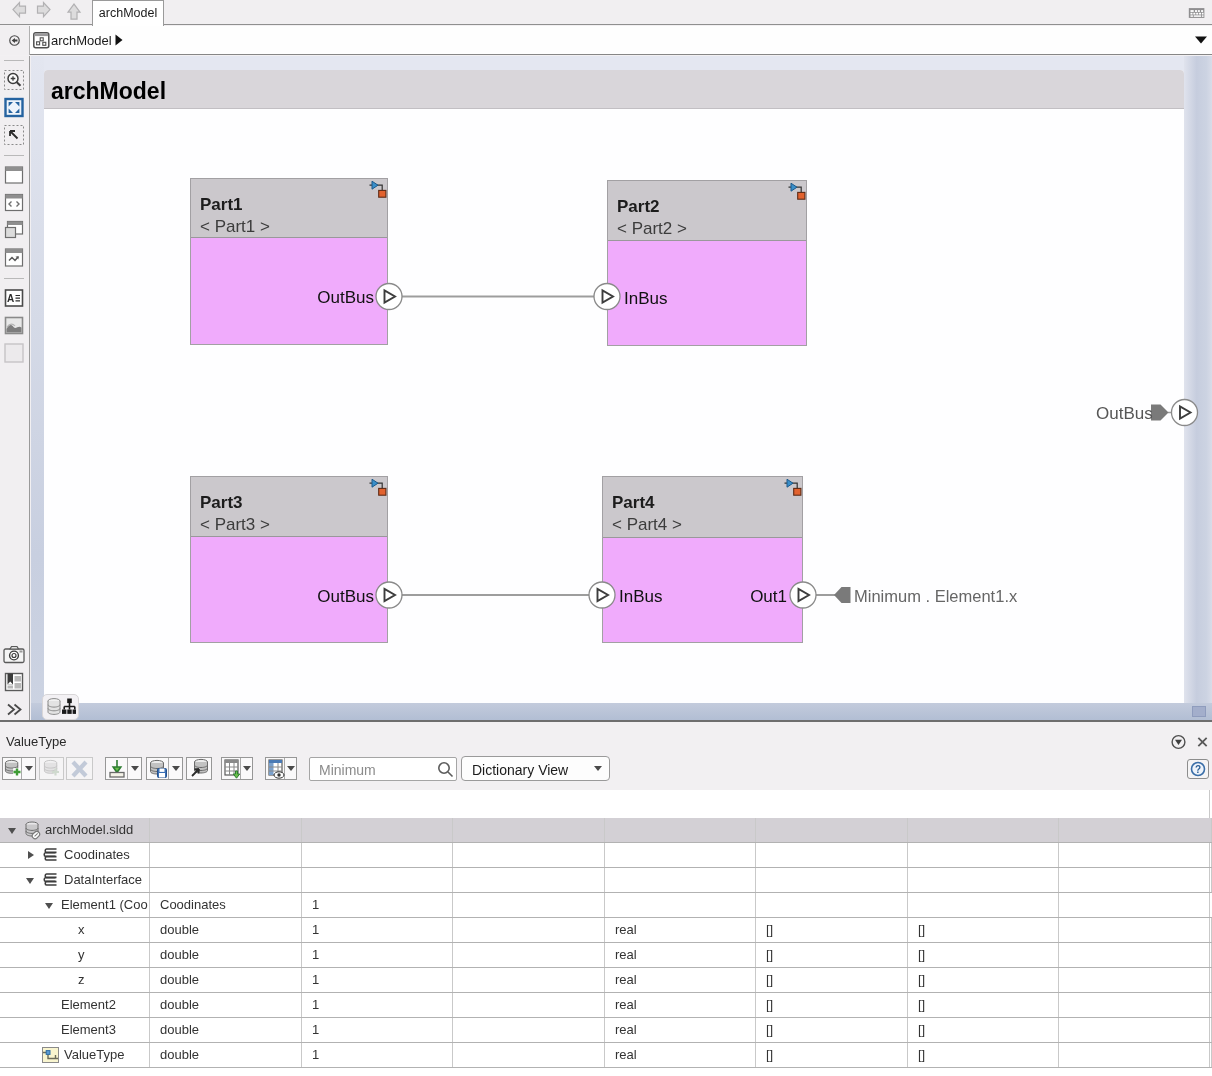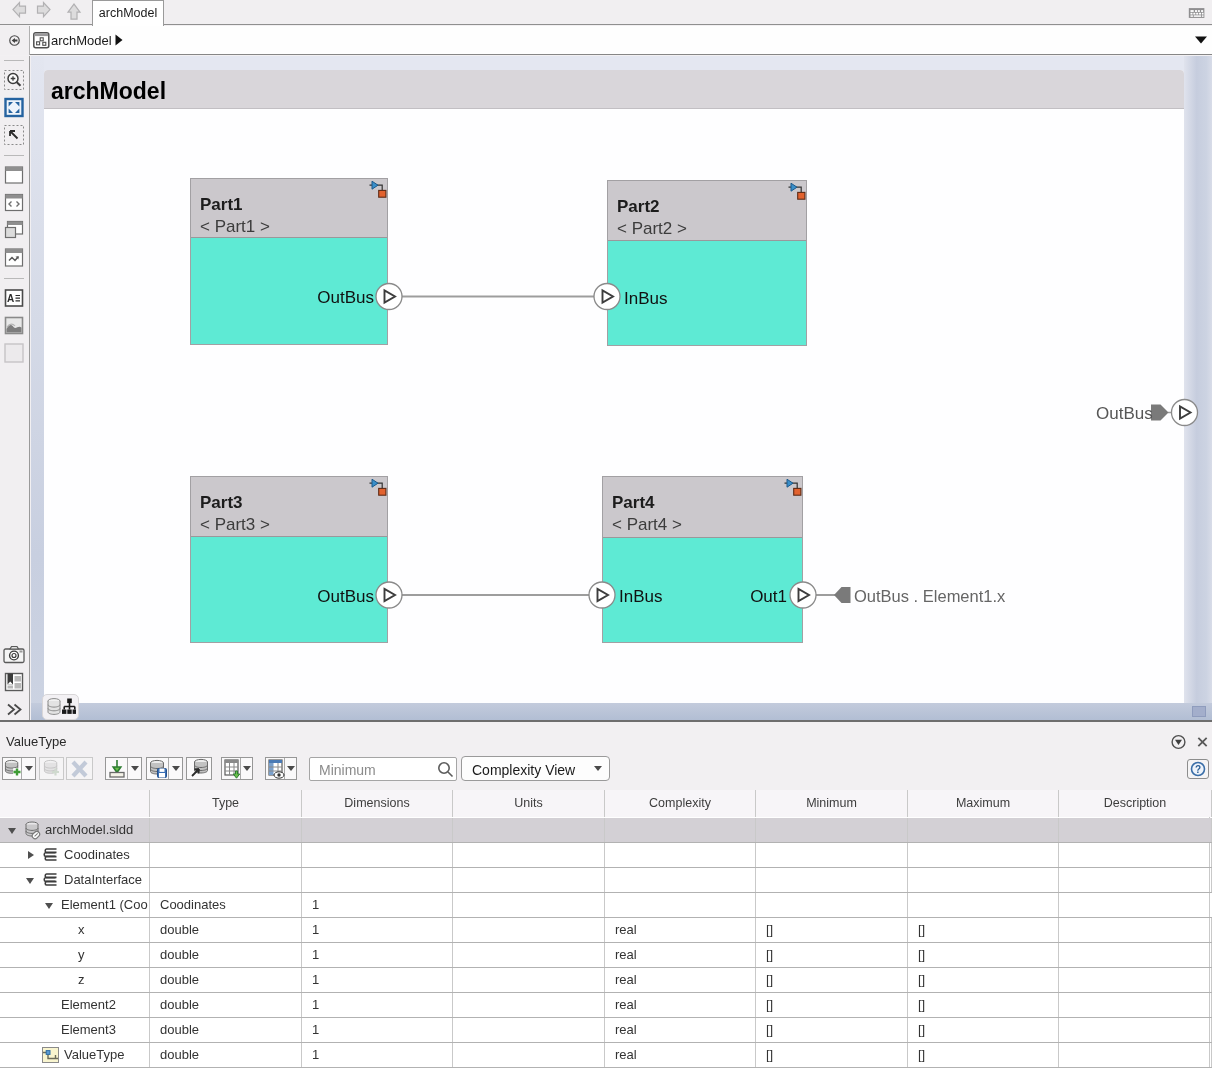--- a/index.html
+++ b/index.html
@@ -19,21 +19,21 @@
 
 #canvas { left:31px; top:56px; width:1181px; height:664px; background:#e4e7f1; }
 #lstrip { left:31px; top:56px; width:13px; height:664px; background:linear-gradient(180deg,#e3e6f0 0%,#d5dae7 40%,#c8cfe0 75%,#ccd3e2 100%); }
 #bstrip { left:31px; top:703px; width:1181px; height:17px; background:linear-gradient(180deg,#c3cbdc,#b2bed4); }
 #rstrip { left:1184px; top:56px; width:28px; height:664px; background:linear-gradient(90deg,#e0e3ed,#c6cdde 45%,#ccd3e2 80%,#d8dce8); }
 #canvasborder { left:0px; top:720px; width:1212px; height:1.5px; background:#6e6e6e; }
 #paper { left:44px; top:70px; width:1140px; height:633px; background:#fefeff; border-radius:4px 4px 0 0; }
 #papertitle { left:44px; top:70px; width:1140px; height:39px; background:#d9d6da; border-bottom:1px solid #c2bfc3; border-radius:4px 4px 0 0; }
 #papertitle span { position:absolute; left:7px; top:8px; font-size:23px; font-weight:bold; color:#000; letter-spacing:0px; }
 
-.blk { position:absolute; background:#5eead4; border:1.5px solid #a2a0a3; }
+.blk { position:absolute; background:#f0abfc; border:1.5px solid #a2a0a3; }
 .blkhead { position:absolute; left:0; top:0; width:100%; background:#cbc8cc; border-bottom:1.5px solid #9a989b; }
 .bname { position:absolute; left:9px; top:16px; font-size:17px; font-weight:bold; color:#1c1c1c; }
 .bsub  { position:absolute; left:9px; top:38px; font-size:17px; color:#3c3c3c; }
 .plabel { position:absolute; font-size:17px; color:#111; }
 
 #minibar { left:42px; top:694px; width:37px; height:26px; background:#f3f1f4; border:1px solid #d8d6d8; border-radius:5px; }
 
 #paneltitle { left:6px; top:734px; font-size:13px; color:#2a2a2a; }
 .tbtn { position:absolute; top:757px; height:23px; background:#faf9fa; border:1px solid #979797; }
 .tbtn.dis { border-color:#c9c9c9; background:#f5f4f5; }
@@ -184,21 +184,21 @@
 <rect x="378.7" y="488.4" width="7.2" height="6.8" fill="#e2622e" stroke="#5e2b15" stroke-width="1.1"></rect>
 </g>
         <g>
 <path d="M784.5 483.2 L797.2 483.2 L797.2 488.8" fill="none" stroke="#333" stroke-width="1.2"></path>
 <path d="M787 479.2 L787 487.2 L793 483.2 Z" fill="#3a8fc9" stroke="#1c5a8c" stroke-width="1"></path>
 <rect x="793.7" y="488.4" width="7.2" height="6.8" fill="#e2622e" stroke="#5e2b15" stroke-width="1.1"></rect>
 </g>
       </g>
   </svg>
 
-  <div class="abs plabel" style="left:854px;top:587px;color:#666;font-size:16.5px;">OutBus . Element1.x</div>
+  <div class="abs plabel" style="left:854px;top:587px;color:#666;font-size:16.5px;">Minimum . Element1.x</div>
   <div class="abs" style="left:1096px;top:404px;font-size:17px;color:#565656;">OutBus</div>
   <div class="abs" id="canvasborder"></div>
   <div class="abs" id="minibar"></div>
   <svg class="abs" style="left:46px;top:697px" width="30" height="21" viewBox="0 0 30 21">
 <ellipse cx="8" cy="4" rx="6" ry="2.4" fill="#f2f2f2" stroke="#8a8a8a" stroke-width="1"></ellipse>
 <path d="M2 4 L2 15 C2 16.3 4.7 17.4 8 17.4 C11.3 17.4 14 16.3 14 15 L14 4" fill="#e3e3e3" stroke="#8a8a8a" stroke-width="1"></path>
 <path d="M2 7.7 C2 9 4.7 10.1 8 10.1 C11.3 10.1 14 9 14 7.7" fill="none" stroke="#8a8a8a" stroke-width="1"></path>
 <path d="M2 11.4 C2 12.7 4.7 13.8 8 13.8 C11.3 13.8 14 12.7 14 11.4" fill="none" stroke="#8a8a8a" stroke-width="1"></path>
 <rect x="21.2" y="1.5" width="4.6" height="4.6" fill="#1a1a1a"></rect>
 <path d="M23.5 6 L23.5 9.5 M18.2 9.5 L28.8 9.5 M18.2 9.5 L18.2 12.5 M23.5 9.5 L23.5 12.5 M28.8 9.5 L28.8 12.5" stroke="#1a1a1a" stroke-width="1.6" fill="none"></path>
@@ -363,48 +363,38 @@
 <div class="dd" style="left:287px;top:766px;"></div>
   <div class="abs" id="paneltitle">ValueType</div>
   <div class="abs" id="searchbox">
       <span>Minimum</span>
     </div>
   <svg class="abs" style="left:437px;top:761px" width="17" height="17" viewBox="0 0 17 17">
     <circle cx="7" cy="7" r="5.2" fill="none" stroke="#5c5c5c" stroke-width="1.6"></circle>
     <line x1="11" y1="11" x2="15.5" y2="15.5" stroke="#5c5c5c" stroke-width="1.6"></line>
   </svg>
   <div class="abs" id="dictdd">
-      <span>Complexity View</span>
+      <span>Dictionary View</span>
     </div>
   <div class="dd" style="left:594px;top:766px;"></div>
   <div class="abs" id="helpbtn"></div>
   <svg class="abs" style="left:1190px;top:761px" width="16" height="16" viewBox="0 0 16 16">
     <circle cx="8" cy="8" r="6.5" fill="#eef3fa" stroke="#3a6ea8" stroke-width="1.6"></circle>
     <text x="8" y="11.5" font-size="10" font-weight="bold" fill="#2c5f96" text-anchor="middle" font-family="Liberation Sans">?</text>
   </svg>
   <svg class="abs" style="left:1170px;top:734px" width="17" height="16" viewBox="0 0 17 16">
     <circle cx="8.5" cy="8" r="6.4" fill="none" stroke="#4f4f4f" stroke-width="1.4"></circle>
     <path d="M5 5.8 L12 5.8 L8.5 11 Z" fill="#3f3f3f"></path>
   </svg>
   <svg class="abs" style="left:1197px;top:737px" width="11" height="10" viewBox="0 0 13 12">
     <path d="M1.5 1 L11.5 11 M11.5 1 L1.5 11" stroke="#5a5a5a" stroke-width="2.2"></path>
   </svg>
 
   <div class="abs" id="tbl">
 <div style="position:absolute;left:1209px;top:0;width:1px;height:278px;background:#c9c9c9;"></div>
-<div class="abs" style="left:0;top:0;width:1212px;height:27px;border-bottom:1.5px solid #9a9a9a;background:#fff;">
-<div class="hcell" style="left:0px;width:150px;"></div>
-<div class="hcell" style="left:150px;width:152px;">Type</div>
-<div class="hcell" style="left:302px;width:151px;">Dimensions</div>
-<div class="hcell" style="left:453px;width:152px;">Units</div>
-<div class="hcell" style="left:605px;width:151px;">Complexity</div>
-<div class="hcell" style="left:756px;width:152px;">Minimum</div>
-<div class="hcell" style="left:908px;width:151px;">Maximum</div>
-<div class="hcell" style="left:1059px;width:153px;">Description</div>
-</div>
 <div class="trow" style="top:28px;background:#d3d0d5;">
         <div class="tcell" style="left:0;width:150px;">
           <div class="texp exp-open" style="left:8px;top:10px;"></div>
           <svg style="position:absolute;left:24px;top:3px" width="19" height="19" viewBox="0 0 19 19">
 <ellipse cx="8" cy="3.4" rx="6" ry="2.4" fill="#e8e7e9" stroke="#6e6e6e" stroke-width="1"></ellipse>
 <path d="M2 3.4 L2 12.6 C2 13.9 4.7 15 8 15 C11.3 15 14 13.9 14 12.6 L14 3.4" fill="#c9c8ca" stroke="#6e6e6e" stroke-width="1"></path>
 <path d="M2 7 C2 8.3 4.7 9.4 8 9.4 C11.3 9.4 14 8.3 14 7" fill="none" stroke="#6e6e6e" stroke-width="1"></path>
 <path d="M2 10 C2 11.3 4.7 12.4 8 12.4 C11.3 12.4 14 11.3 14 10" fill="none" stroke="#6e6e6e" stroke-width="1"></path>
 <g transform="rotate(45 13 13)">
               <rect x="10.2" y="10.5" width="5.6" height="8" rx="2.8" fill="#fff" stroke="#7a7a7a" stroke-width="1.2"></rect>

